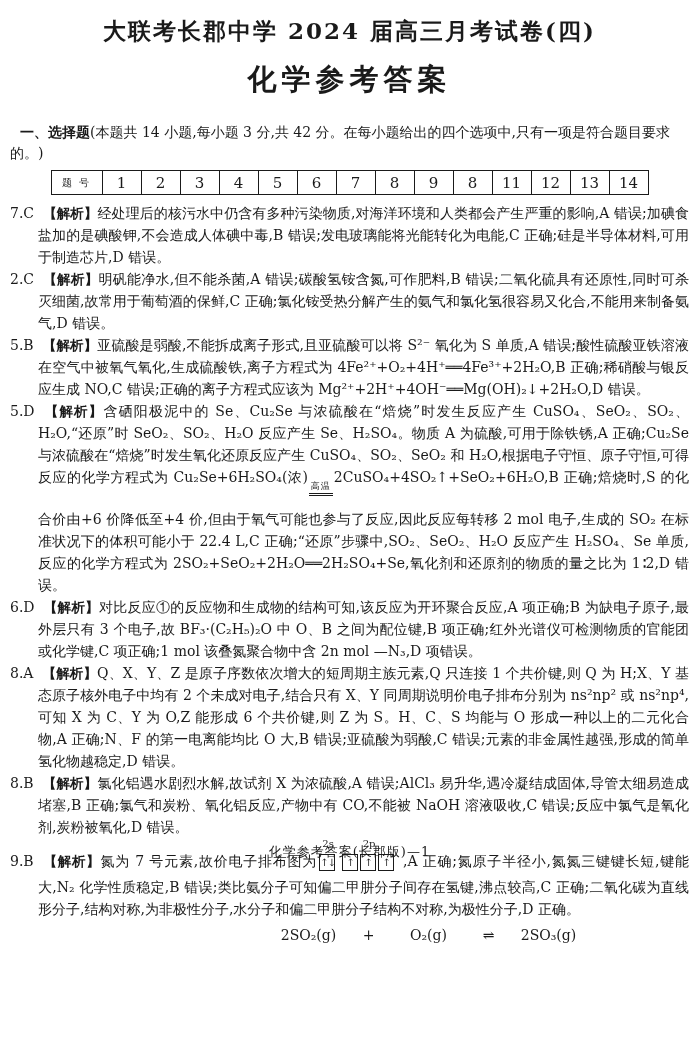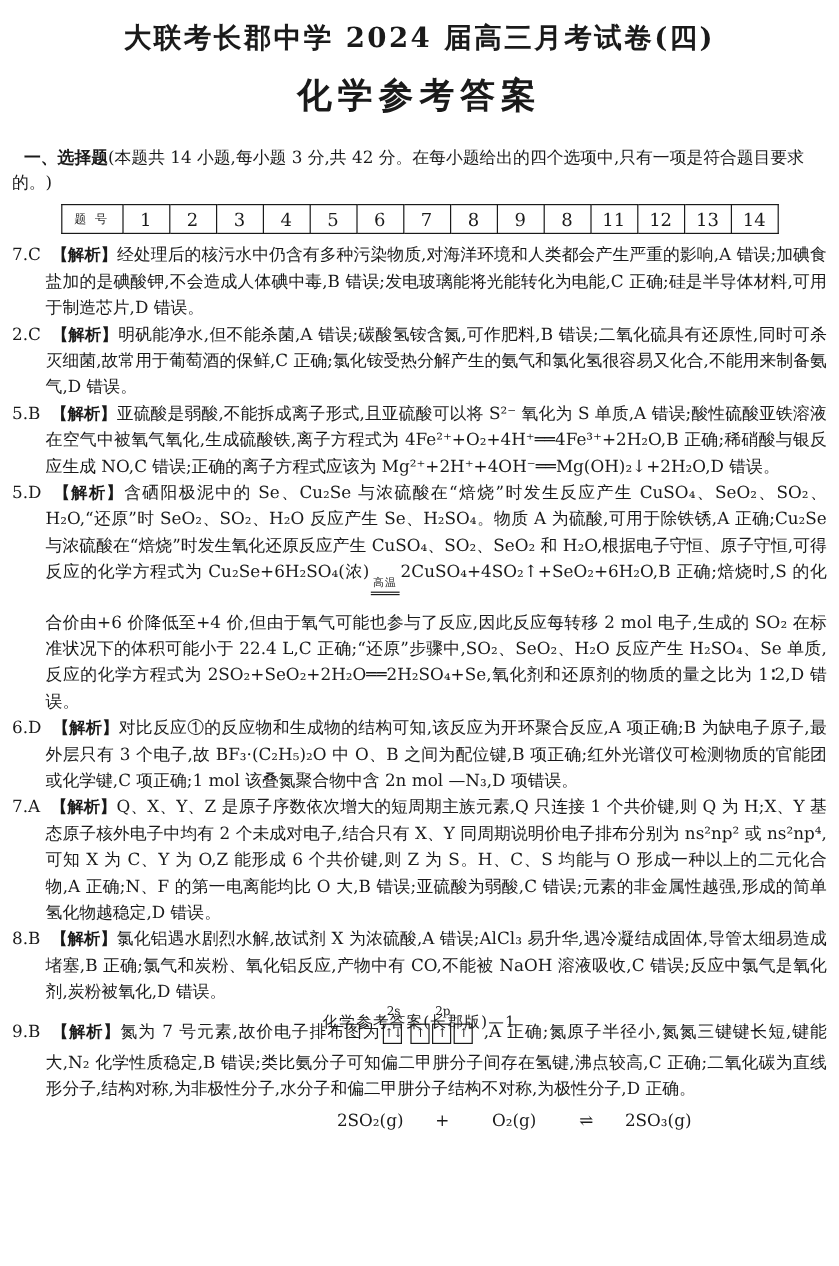--- a/index.html
+++ b/index.html
@@ -110,21 +110,21 @@
 
     <div class="item">
       <span class="num">5.D</span><span class="jiexi">【解析】</span><span>含硒阳极泥中的 Se、Cu₂Se 与浓硫酸在“焙烧”时发生反应产生 CuSO₄、SeO₂、SO₂、H₂O,“还原”时 SeO₂、SO₂、H₂O 反应产生 Se、H₂SO₄。物质 A 为硫酸,可用于除铁锈,A 正确;Cu₂Se 与浓硫酸在“焙烧”时发生氧化还原反应产生 CuSO₄、SO₂、SeO₂ 和 H₂O,根据电子守恒、原子守恒,可得反应的化学方程式为 Cu₂Se+6H₂SO₄(浓)</span><span class="rxn-cond"><span class="lbl">高温</span></span><span>2CuSO₄+4SO₂↑+SeO₂+6H₂O,B 正确;焙烧时,S 的化合价由+6 价降低至+4 价,但由于氧气可能也参与了反应,因此反应每转移 2 mol 电子,生成的 SO₂ 在标准状况下的体积可能小于 22.4 L,C 正确;“还原”步骤中,SO₂、SeO₂、H₂O 反应产生 H₂SO₄、Se 单质,反应的化学方程式为 2SO₂+SeO₂+2H₂O══2H₂SO₄+Se,氧化剂和还原剂的物质的量之比为 1∶2,D 错误。</span>
     </div>
 
     <div class="item">
       <span class="num">6.D</span><span class="jiexi">【解析】</span><span>对比反应①的反应物和生成物的结构可知,该反应为开环聚合反应,A 项正确;B 为缺电子原子,最外层只有 3 个电子,故 BF₃·(C₂H₅)₂O 中 O、B 之间为配位键,B 项正确;红外光谱仪可检测物质的官能团或化学键,C 项正确;1 mol 该叠氮聚合物中含 2n mol —N₃,D 项错误。</span>
     </div>
 
     <div class="item">
-      <span class="num">7.A</span><span class="jiexi">【解析】</span><span>Q、X、Y、Z 是原子序数依次增大的短周期主族元素,Q 只连接 1 个共价键,则 Q 为 H;X、Y 基态原子核外电子中均有 2 个未成对电子,结合只有 X、Y 同周期说明价电子排布分别为 ns²np² 或 ns²np⁴,可知 X 为 C、Y 为 O,Z 能形成 6 个共价键,则 Z 为 S。H、C、S 均能与 O 形成一种以上的二元化合物,A 正确;N、F 的第一电离能均比 O 大,B 错误;亚硫酸为弱酸,C 错误;元素的非金属性越强,形成的简单氢化物越稳定,D 错误。</span>
+      <span class="num">8.A</span><span class="jiexi">【解析】</span><span>Q、X、Y、Z 是原子序数依次增大的短周期主族元素,Q 只连接 1 个共价键,则 Q 为 H;X、Y 基态原子核外电子中均有 2 个未成对电子,结合只有 X、Y 同周期说明价电子排布分别为 ns²np² 或 ns²np⁴,可知 X 为 C、Y 为 O,Z 能形成 6 个共价键,则 Z 为 S。H、C、S 均能与 O 形成一种以上的二元化合物,A 正确;N、F 的第一电离能均比 O 大,B 错误;亚硫酸为弱酸,C 错误;元素的非金属性越强,形成的简单氢化物越稳定,D 错误。</span>
     </div>
 
     <div class="item">
       <span class="num">8.B</span><span class="jiexi">【解析】</span><span>氯化铝遇水剧烈水解,故试剂 X 为浓硫酸,A 错误;AlCl₃ 易升华,遇冷凝结成固体,导管太细易造成堵塞,B 正确;氯气和炭粉、氧化铝反应,产物中有 CO,不能被 NaOH 溶液吸收,C 错误;反应中氯气是氧化剂,炭粉被氧化,D 错误。</span>
     </div>
 
     <div class="item">
       <span class="num">9.B</span><span class="jiexi">【解析】</span><span>氮为 7 号元素,故价电子排布图为</span><span class="orbital"><span class="orb-group"><span class="orb-label">2s</span><span class="orb-row"><span class="orb-box">↑↓</span></span></span><span class="orb-group"><span class="orb-label">2p</span><span class="orb-row"><span class="orb-box">↑</span><span class="orb-box">↑</span><span class="orb-box">↑</span></span></span></span><span>,A 正确;氮原子半径小,氮氮三键键长短,键能大,N₂ 化学性质稳定,B 错误;类比氨分子可知偏二甲肼分子间存在氢键,沸点较高,C 正确;二氧化碳为直线形分子,结构对称,为非极性分子,水分子和偏二甲肼分子结构不对称,为极性分子,D 正确。</span>
     </div>
 

